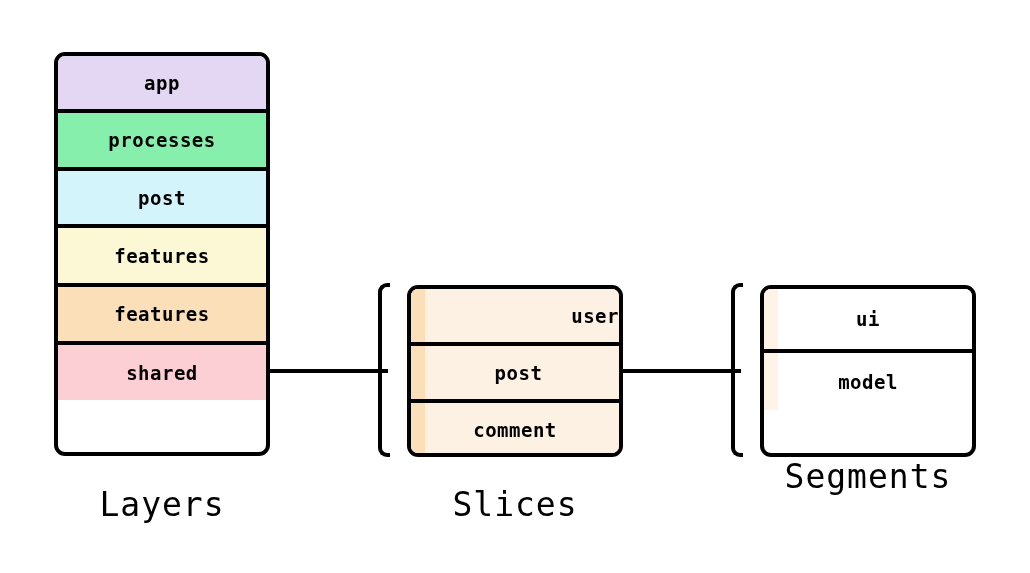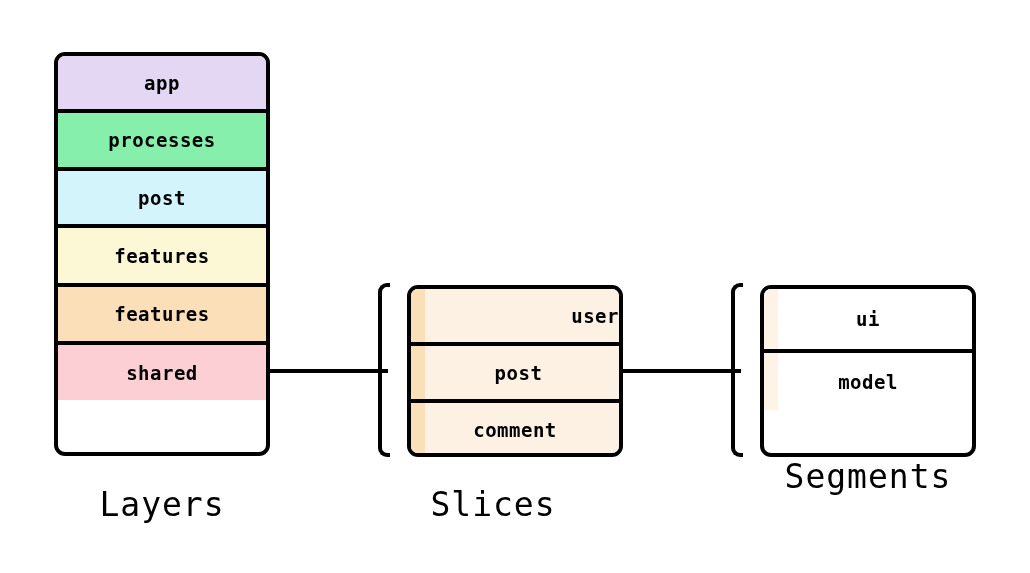--- a/index.html
+++ b/index.html
@@ -133,21 +133,21 @@
       <div class="cell striped" style="height:57px; background:#fdf1e4;justify-content:flex-end;">
         <span>user</span>
       </div>
       <div class="cell striped" style="height:57px; background:#fdf1e4;padding-left:7px;">
         <span>post</span>
       </div>
       <div class="cell striped" style="height:54px; background:#fdf1e4;align-items:center;">
         <span>comment</span>
       </div>
     </div>
-    <div class="caption" style="left:385px; top:485px; width:216px;">Slices</div>
+    <div class="caption" style="left:407px; top:485px; width:216px;">Slices</div>
   </div>
 
   <div class="connector" style="left:623px; top:369px; width:118px;"></div>
 
   <div class="group">
     <div class="bracket" style="left:731px; top:283px; width:12px; height:174px;"></div>
 
     <div class="stack segments" style="left:760px; top:285px; width:216px; height:172px;">
       <div class="cell striped" style="height:64px; background:#ffffff;">
         <span>ui</span>

